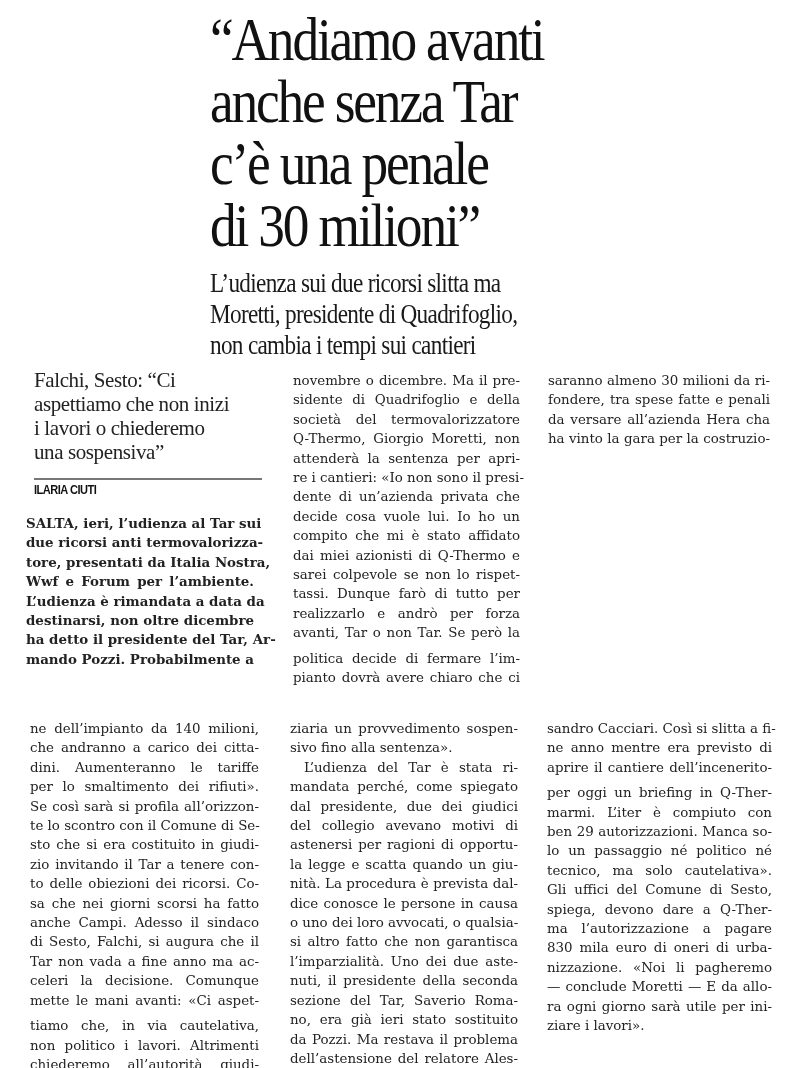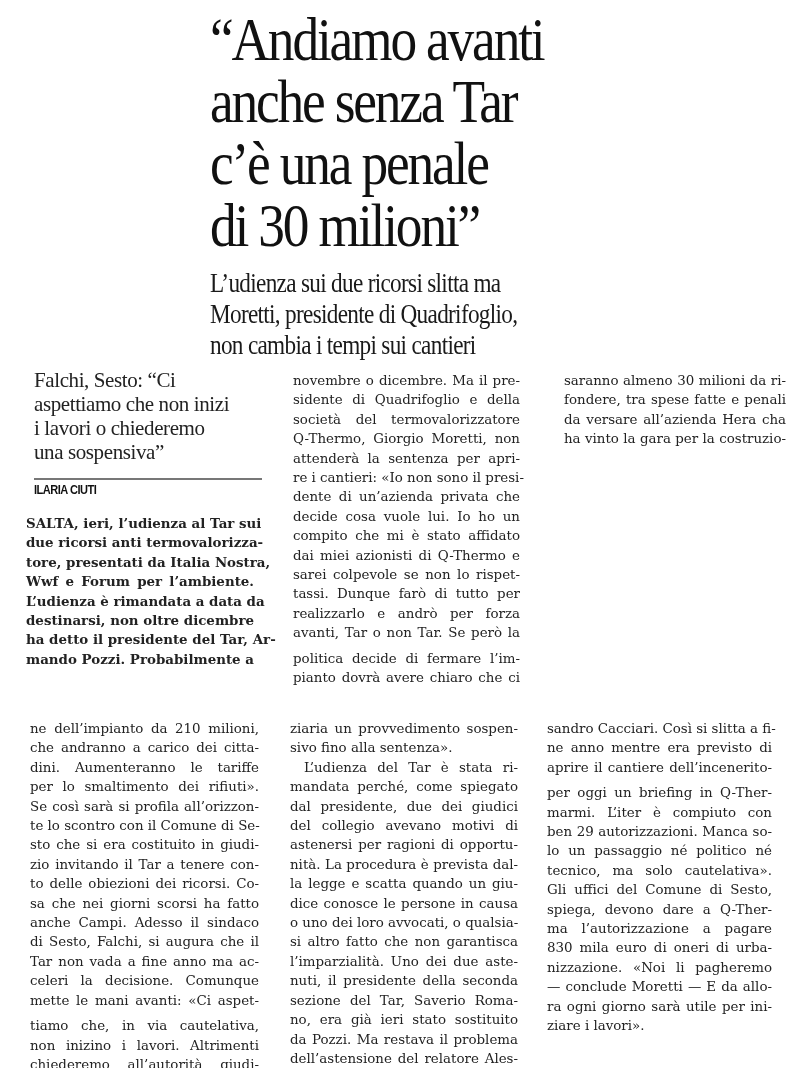--- a/index.html
+++ b/index.html
@@ -89,58 +89,58 @@
     <span class="line">compito che mi è stato affidato</span>
     <span class="line">dai miei azionisti di Q-Thermo e</span>
     <span class="line">sarei colpevole se non lo rispet-</span>
     <span class="line">tassi. Dunque farò di tutto per</span>
     <span class="line">realizzarlo e andrò per forza</span>
     <span class="line">avanti, Tar o non Tar. Se però la</span>
     <span class="gap"></span>
     <span class="line">politica decide di fermare l’im-</span>
     <span class="line">pianto dovrà avere chiaro che ci</span>
   </div>
-<div class="col" id="ct2" style="left:564px; top:371px; width:222px;">
+<div class="col" id="ct2" style="left:548px; top:371px; width:222px;">
     <span class="line">saranno almeno 30 milioni da ri-</span>
     <span class="line">fondere, tra spese fatte e penali</span>
     <span class="line">da versare all’azienda Hera cha</span>
     <span class="line">ha vinto la gara per la costruzio-</span>
   </div>
 
 <div class="col" id="cb0" style="left:30px; top:719px; width:229px;">
-    <span class="line">ne dell’impianto da 210 milioni,</span>
+    <span class="line">ne dell’impianto da 140 milioni,</span>
     <span class="line">che andranno a carico dei citta-</span>
     <span class="line">dini. Aumenteranno le tariffe</span>
     <span class="line">per lo smaltimento dei rifiuti».</span>
     <span class="line">Se così sarà si profila all’orizzon-</span>
     <span class="line">te lo scontro con il Comune di Se-</span>
     <span class="line">sto che si era costituito in giudi-</span>
     <span class="line">zio invitando il Tar a tenere con-</span>
     <span class="line">to delle obiezioni dei ricorsi. Co-</span>
     <span class="line">sa che nei giorni scorsi ha fatto</span>
     <span class="line">anche Campi. Adesso il sindaco</span>
     <span class="line">di Sesto, Falchi, si augura che il</span>
     <span class="line">Tar non vada a fine anno ma ac-</span>
     <span class="line">celeri la decisione. Comunque</span>
     <span class="line">mette le mani avanti: «Ci aspet-</span>
     <span class="gap"></span>
     <span class="line">tiamo che, in via cautelativa,</span>
-    <span class="line">non inizino i lavori. Altrimenti</span>
+    <span class="line">non politico i lavori. Altrimenti</span>
     <span class="line">chiederemo all’autorità giudi-</span>
   </div>
 <div class="col" id="cb1" style="left:290px; top:719px; width:228px;">
     <span class="line">ziaria un provvedimento sospen-</span>
     <span class="line last">sivo fino alla sentenza».</span>
     <span class="line indent">L’udienza del Tar è stata ri-</span>
     <span class="line">mandata perché, come spiegato</span>
     <span class="line">dal presidente, due dei giudici</span>
     <span class="line">del collegio avevano motivi di</span>
     <span class="line">astenersi per ragioni di opportu-</span>
+    <span class="line">la legge e scatta quando un giu-</span>
     <span class="line">nità. La procedura è prevista dal-</span>
-    <span class="line">la legge e scatta quando un giu-</span>
     <span class="line">dice conosce le persone in causa</span>
     <span class="line">o uno dei loro avvocati, o qualsia-</span>
     <span class="line">si altro fatto che non garantisca</span>
     <span class="line">l’imparzialità. Uno dei due aste-</span>
     <span class="line">nuti, il presidente della seconda</span>
     <span class="line">sezione del Tar, Saverio Roma-</span>
     <span class="line">no, era già ieri stato sostituito</span>
     <span class="line">da Pozzi. Ma restava il problema</span>
     <span class="line">dell’astensione del relatore Ales-</span>
   </div>

